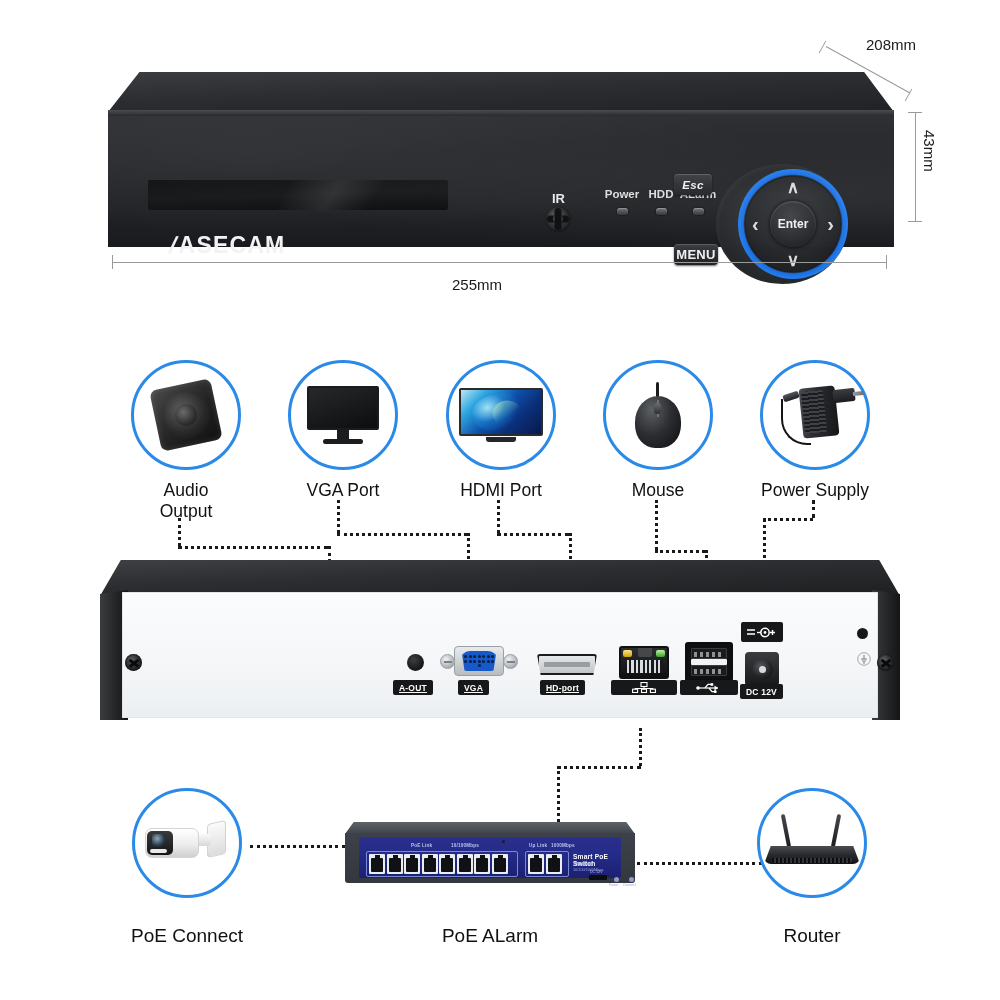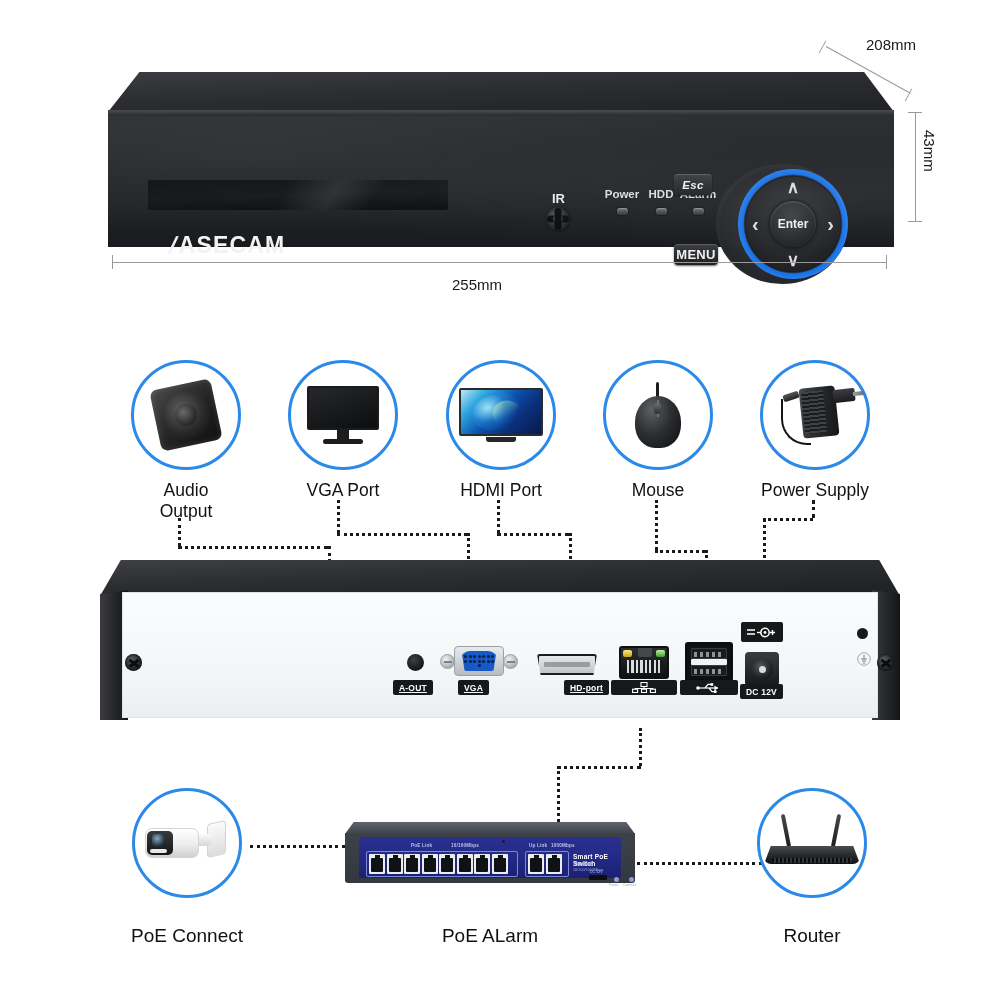--- a/index.html
+++ b/index.html
@@ -512,21 +512,21 @@
             <span class="vga-pin"></span>
             <span class="vga-pin"></span>
         </div>
       </div>
     </div>
     <div class="port-label" style="left:358px; top:120px;text-decoration:underline;">VGA</div>
 
     <div class="p-hdmi">
         <div class="hdmi-slot"></div>
       </div>
-    <div class="port-label" style="left:464px; top:120px;text-decoration:underline;">HD-port</div>
+    <div class="port-label" style="left:440px; top:120px;text-decoration:underline;">HD-port</div>
 
     <div class="p-lan">
       <div class="lan-led" id="lan-led-y"></div>
       <div class="lan-led" id="lan-led-g"></div>
       <div class="lan-tab"></div>
       <div class="lan-pins"></div>
     </div>
     <div class="port-label" style="left:511px; top:120px; width:66px;">
       <svg width="24" height="11" viewBox="0 0 24 11">
         <rect x="9" y="0.5" width="6" height="4" fill="none" stroke="#fff" stroke-width="1.1"></rect>

